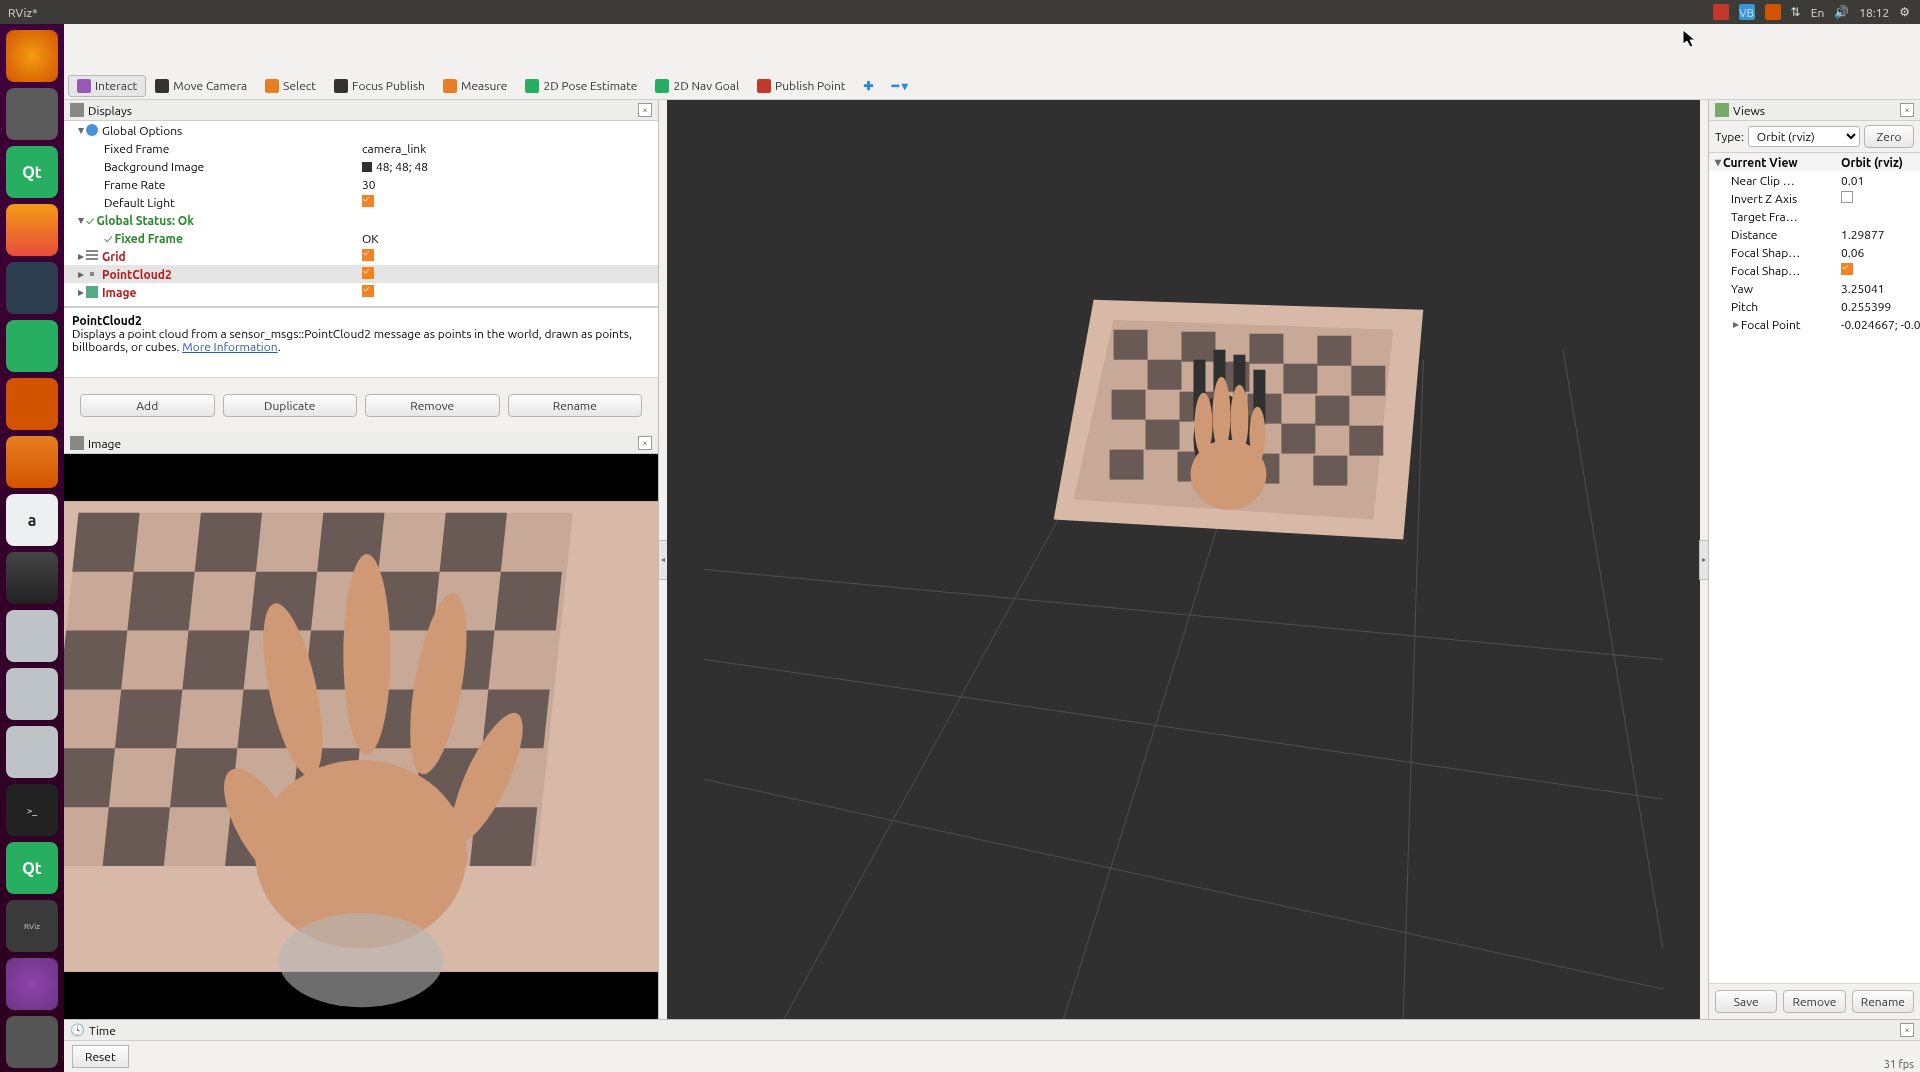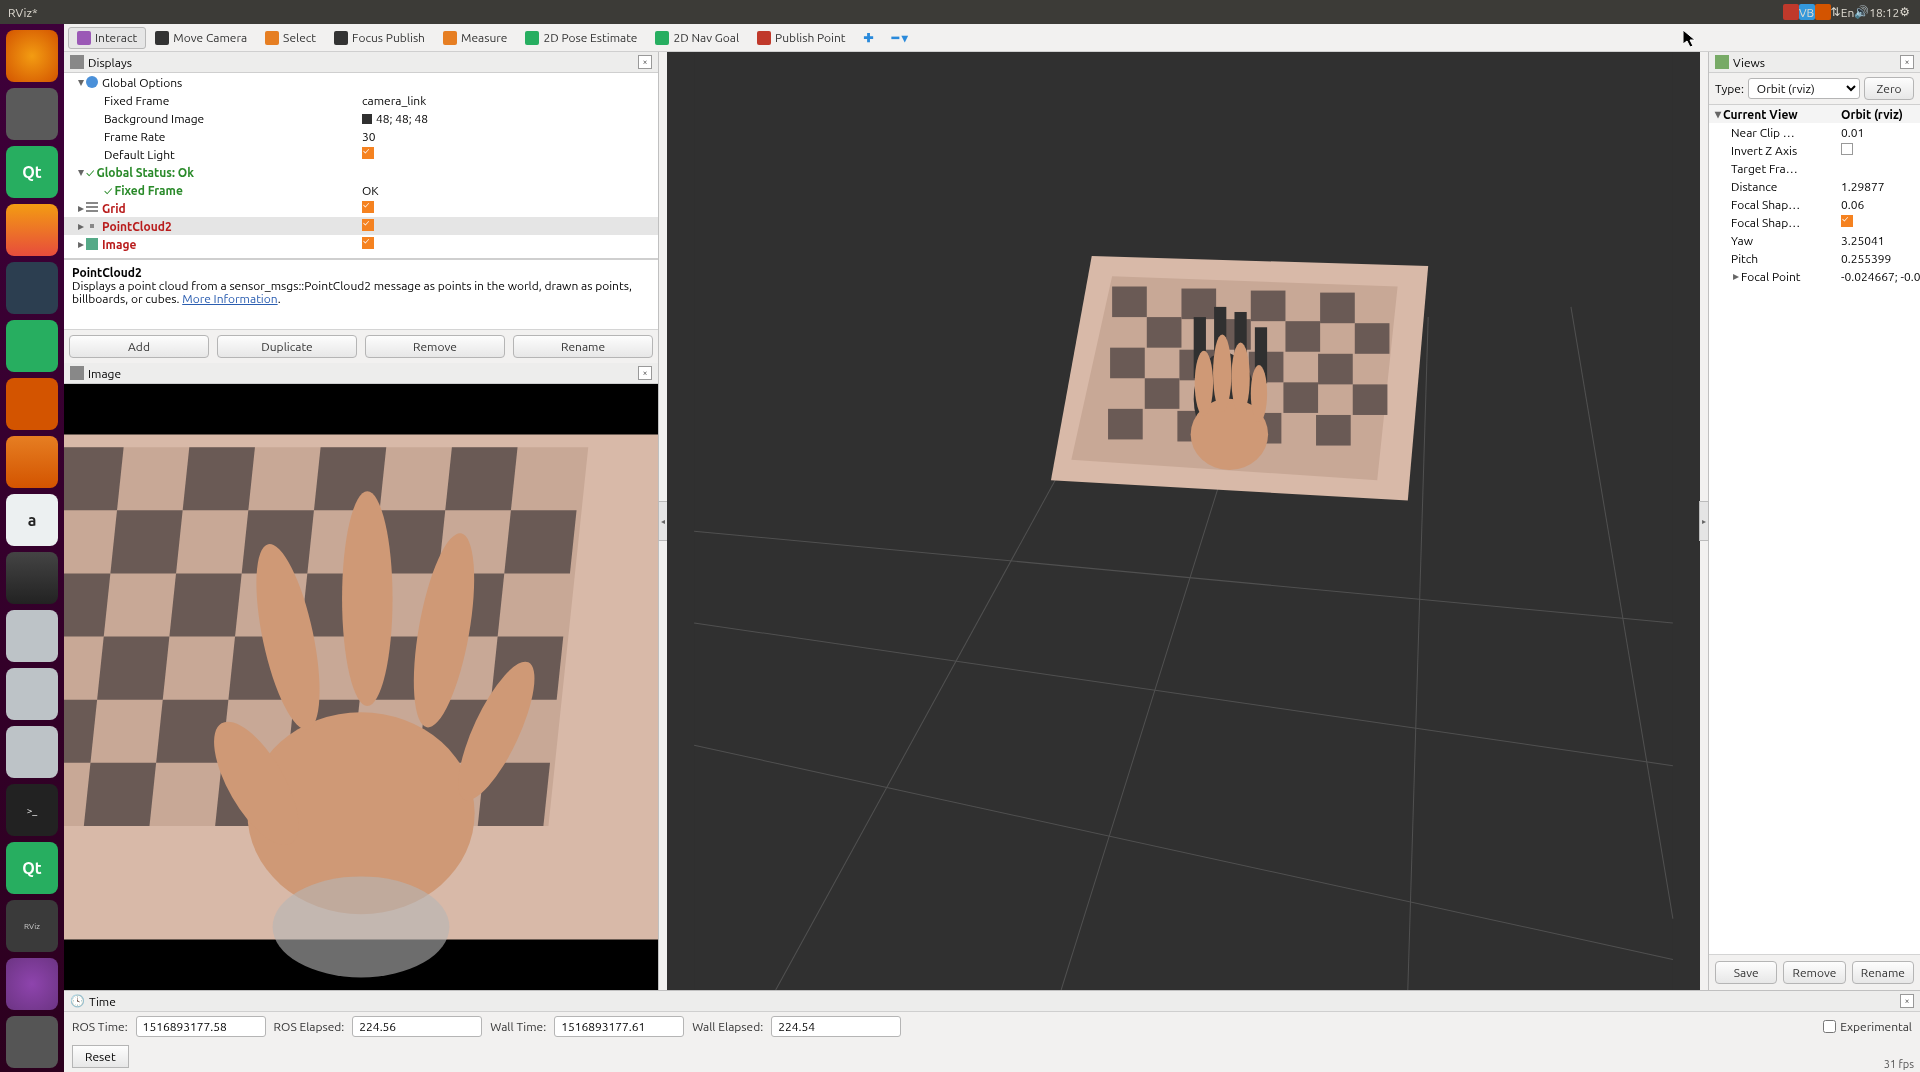--- a/index.html
+++ b/index.html
@@ -1,20 +1,20 @@
 <!DOCTYPE html>
 <html><head>
 <meta charset="utf-8">
 <style>
 * { box-sizing: border-box; margin: 0; padding: 0; font-family: Ubuntu, "Liberation Sans", Arial, sans-serif; font-size: 12px; }
 html, body { width: 1920px; height: 1072px; overflow: hidden; background: #2c001e; }
 .menubar { height: 24px; background: #3c3b37; color: #dfdbd2; display: flex; align-items: center; padding: 0 6px; }
 .menubar .title { font-size: 12px; margin-left: 2px; }
 .menubar .spacer { flex: 1; }
-.menubar .tray { display: flex; align-items: center; padding-right: 4px; }
+.menubar .tray { display: flex; align-items: center; gap: 10px; padding-right: 4px; }
 .menubar .tray span { font-size: 12px; color: #dfdbd2; }
 .tray-icon { width: 16px; height: 16px; background: #555; border-radius: 2px; display:inline-block; }
 .tray-icon.red { background: #c0392b; }
 .tray-icon.blue { background: #3498db; color:#fff; font-size:8px; display:flex; align-items:center; justify-content:center; }
 .tray-icon.orange { background: #d35400; }
 .launcher { position: absolute; left: 0; top: 24px; bottom: 0; width: 64px; background: linear-gradient(to bottom, #3e003a, #2c001e); display: flex; flex-direction: column; align-items: center; padding-top: 6px; gap: 6px; }
 .launcher .app { width: 52px; height: 52px; border-radius: 8px; background: #4a4a4a; display:flex; align-items:center; justify-content:center; color:#fff; font-size:8px; text-align:center; }
 .launcher .app:nth-child(1){background:radial-gradient(circle,#f39c12,#d35400);}
 .launcher .app:nth-child(2){background:#5a5a5a;}
 .launcher .app:nth-child(3){background:#27ae60; color:#fff; font-weight:bold; font-size:16px;}
@@ -27,21 +27,21 @@
 .launcher .app:nth-child(10){background:linear-gradient(#444,#222);}
 .launcher .app:nth-child(11){background:#bdc3c7;}
 .launcher .app:nth-child(12){background:#bdc3c7;}
 .launcher .app:nth-child(13){background:#bdc3c7;}
 .launcher .app:nth-child(14){background:#222;color:#fff;font-size:10px;}
 .launcher .app:nth-child(15){background:#27ae60; font-weight:bold; font-size:16px;}
 .launcher .app:nth-child(16){background:#3a3a3a;color:#cbcbcb;}
 .launcher .app:nth-child(17){background:radial-gradient(circle,#8e44ad,#6c3483);}
 .launcher .app:nth-child(18){background:#555;}
 .content { position: absolute; left: 64px; top: 24px; right: 0; bottom: 0; background: #f2f1f0; display: flex; flex-direction: column; }
-.toolbar { height: 28px; background: #f2f1f0; border-bottom: 1px solid #cfcfcf; display:flex; align-items:center; padding: 0 4px; gap: 0; }
+.toolbar { height: 28px; background: #f2f1f0; border-bottom: 1px solid #cfcfcf; display:flex; align-items:center; padding: 0 4px; gap: 0; margin-top: 48px; }
 .toolbar .tbtn { padding: 3px 8px; display:flex; align-items:center; gap:4px; color:#333; cursor:pointer; border:1px solid transparent; }
 .toolbar .tbtn.active { background:#e6e6e6; border:1px solid #b8b8b8; border-radius:3px; }
 .tbtn .ticon { width:14px; height:14px; display:inline-block; }
 .main-row { flex:1; display:flex; min-height:0; }
 .left-col { width: 595px; display:flex; flex-direction:column; border-right:1px solid #c0c0c0; }
 .panel-title { background:#ededec; border-bottom:1px solid #cfcfcf; padding:3px 6px; display:flex; align-items:center; gap:4px; }
 .panel-title .pt-icon { width:14px; height:14px; background:#888; }
 .panel-title .close { margin-left:auto; width:14px; height:14px; border:1px solid #999; font-size:9px; display:flex; align-items:center; justify-content:center; color:#555; background:#fff; cursor:pointer;}
 .tree { background:#fff; flex: 0 0 186px; overflow:auto; border-bottom:1px solid #cfcfcf; }
 .trow { display:flex; height:18px; align-items:center; }
@@ -52,21 +52,21 @@
 .expander { width:10px; text-align:center; color:#666; cursor:pointer; }
 .indent { display:inline-block; }
 .check { width:12px; height:12px; background:#f58220; display:inline-block; position:relative; }
 .check::after { content:"✓"; color:#fff; font-size:9px; position:absolute; left:1px; top:-1px; }
 .colorswatch { width:10px; height:10px; background:#303030; display:inline-block; margin-right:4px; vertical-align:middle; }
 .statusok { color:#2a8a2a; font-weight:bold; }
 .bluelink { color:#b91c1c; font-weight:bold; }
 .desc { padding:6px 8px; background:#fff; border-top:1px solid #cfcfcf; flex:0 0 auto; min-height:70px;}
 .desc b { font-weight:bold; }
 .desc a { color:#2a5db0; text-decoration:underline; }
-.btn-row { display:flex; gap:8px; padding:5px; background:#f2f1f0; border-top:1px solid #d4d4d4; }
+.btn-row { display:flex; gap:8px; padding:16px; background:#f2f1f0; border-top:1px solid #d4d4d4; }
 .btn-row button, .std-btn { flex:1; background:linear-gradient(#fdfdfd,#e7e7e7); border:1px solid #b5b5b5; border-radius:4px; padding:4px 0; cursor:pointer; color:#333; }
 .image-panel { flex:1; display:flex; flex-direction:column; min-height:0; }
 .image-view { flex:1; background:#000; display:flex; align-items:center; justify-content:center; overflow:hidden; position:relative; }
 .viewport-col { flex:1; display:flex; flex-direction:column; position:relative; }
 .viewport { flex:1; background:#303030; position:relative; overflow:hidden; margin:0 8px; }
 .viewport svg { position:absolute; inset:0; width:100%; height:100%; }
 .right-col { width: 212px; display:flex; flex-direction:column; border-left:1px solid #c0c0c0; }
 .type-row { display:flex; align-items:center; gap:4px; padding:4px 6px; }
 .type-row select { flex:1; background:#fff; border:1px solid #b5b5b5; border-radius:3px; padding:2px 4px; }
 .type-row .std-btn { flex:0 0 50px; }
@@ -454,34 +454,20 @@
         </div>
     </div>
   </div>
 
   <div class="time-panel">
     <div class="panel-title">
       <span>🕓</span>
       <span>Time</span>
       <span class="close" style="margin-left:auto">×</span>
     </div>
-    <div class="time-row">
-      <label>ROS Time:</label>
-      <input type="text" value="1516893177.58" style="">
-      <label>ROS Elapsed:</label>
-      <input type="text" value="224.56" style="">
-      <label>Wall Time:</label>
-      <input type="text" value="1516893177.61" style="">
-      <label>Wall Elapsed:</label>
-      <input type="text" value="224.54" style="">
-      <div class="exp">
-        <input type="checkbox" style="">
-        <label>Experimental</label>
-      </div>
-    </div>
     <div class="reset-row" style="position:relative">
       <button>Reset</button>
       <span class="fps">31 fps</span>
     </div>
   </div>
 </div>
 
 <svg class="cursor-icon" style="left:1683px; top:30px" width="16" height="20">
   <polygon points="0,0 0,14 4,11 7,17 10,16 7,10 12,10" fill="#000" stroke="#fff" stroke-width="1"></polygon>
 </svg>

